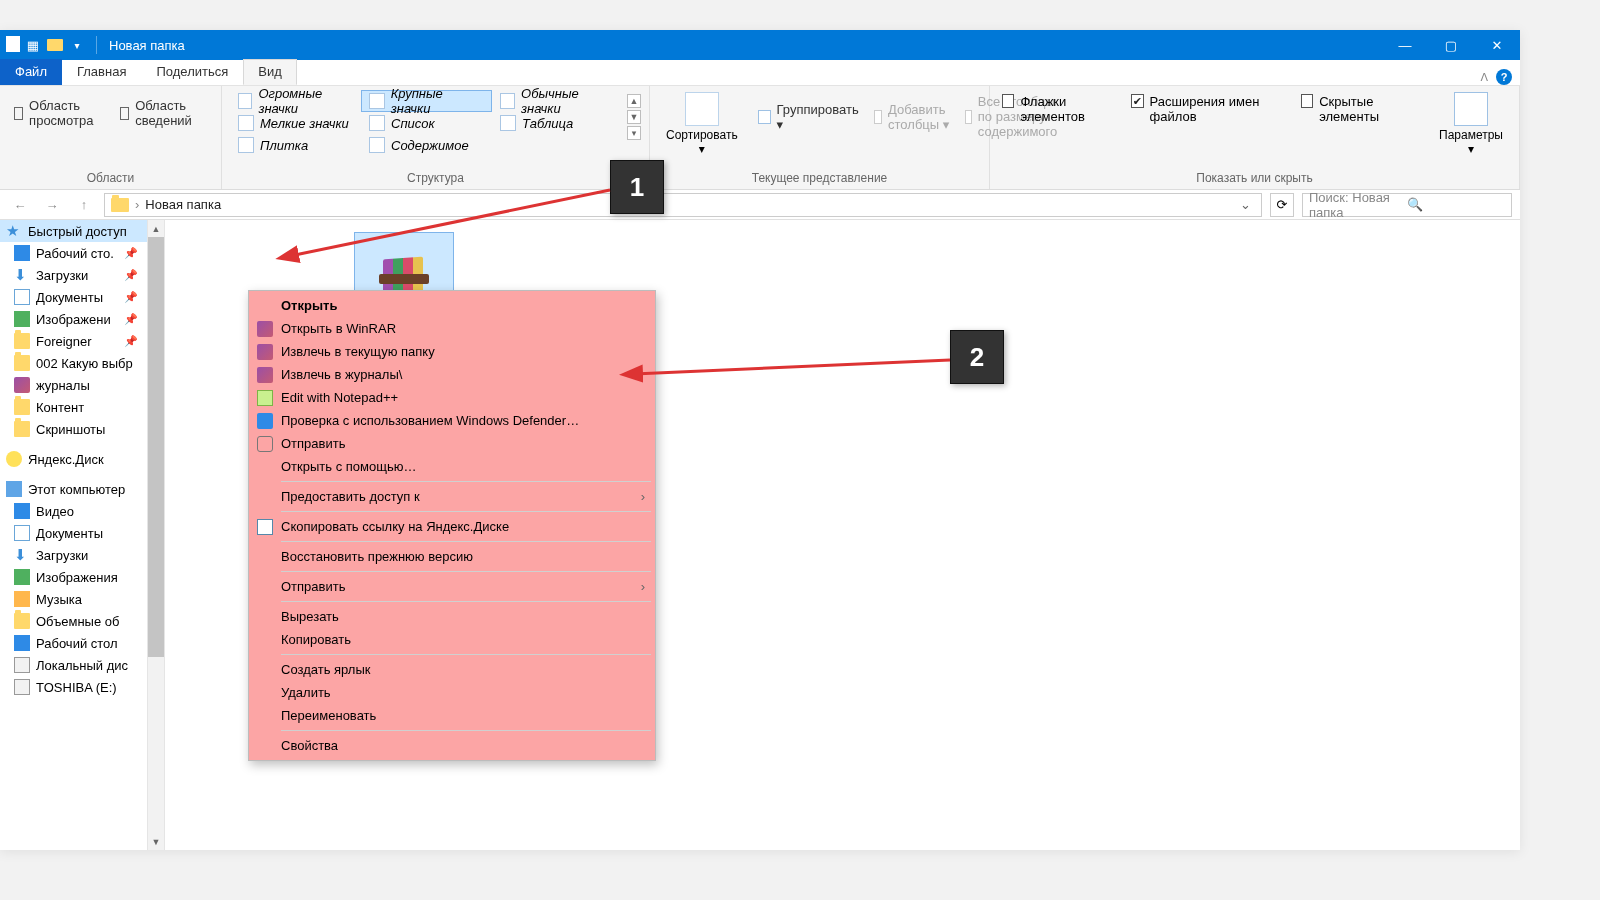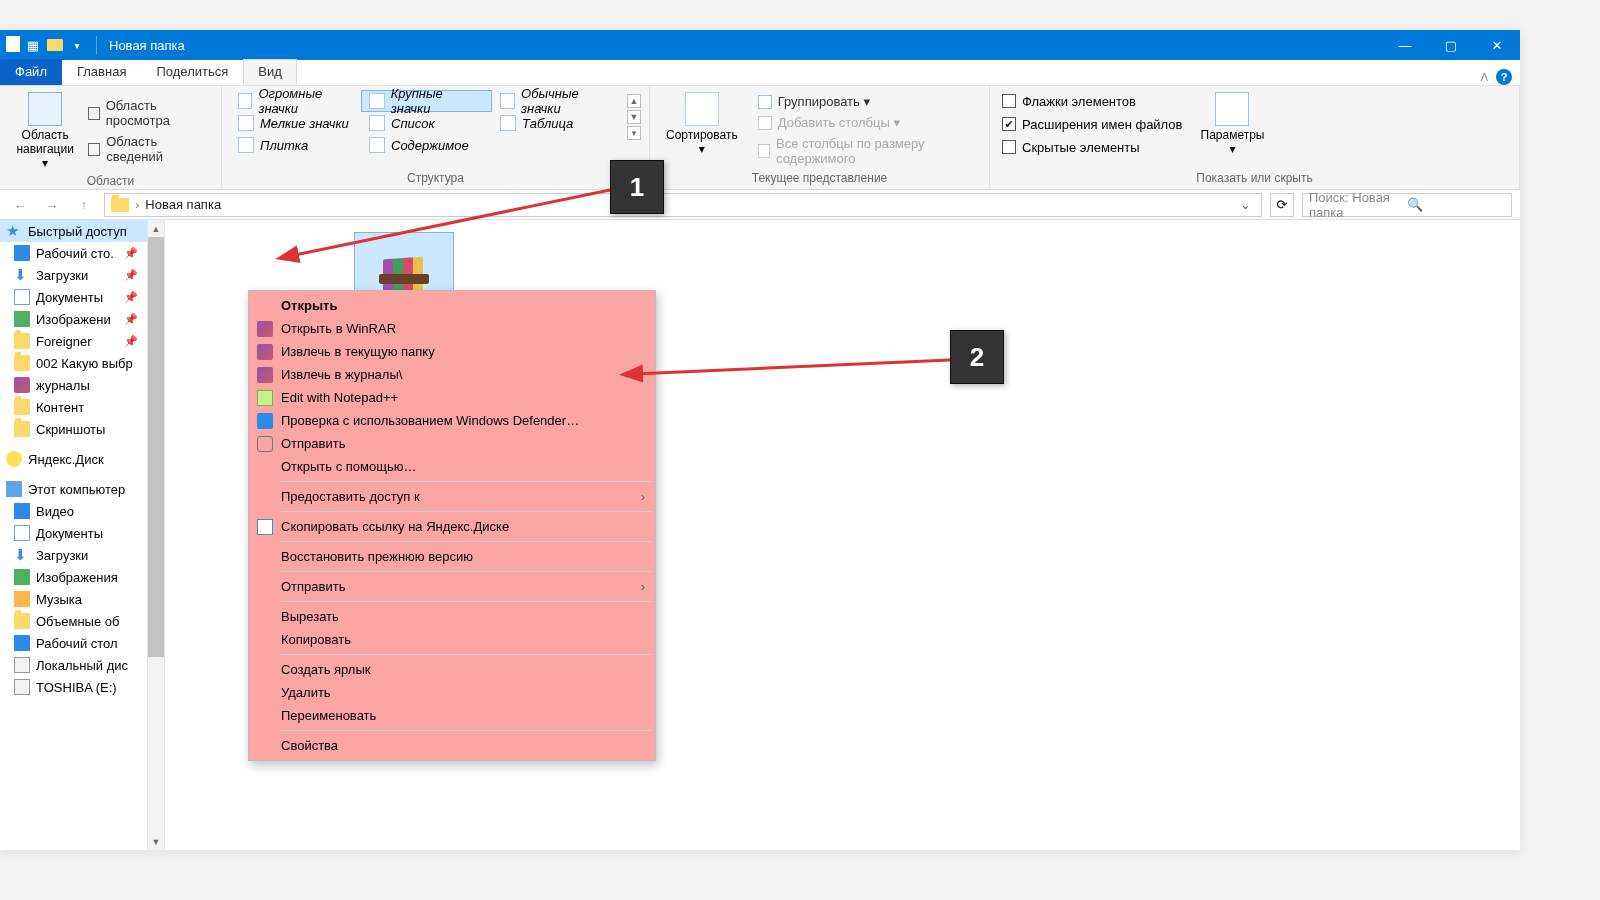--- a/index.html
+++ b/index.html
@@ -21,21 +21,21 @@
 .helpcircle { width:16px;height:16px;border-radius:50%;background:#0078d7;color:#fff;font-size:11px;display:flex;align-items:center;justify-content:center;font-weight:bold; }
 .ribbon { height:104px; background:#f5f5f5; border-bottom:1px solid #dcdcdc; display:flex; }
 .rgroup { border-right:1px solid #e0e0e0; display:flex; flex-direction:column; }
 .rgroup .body { flex:1; display:flex; align-items:flex-start; padding:4px 8px 0; }
 .rgroup .label { text-align:center; font-size:12px; color:#666; padding:2px 0 4px; }
 .bigbtn { display:flex; flex-direction:column; align-items:center; justify-content:center; padding:2px 8px; cursor:pointer; }
 .bigbtn .bicon { width:34px; height:34px; border:1px solid #82b1e8; background:#e9f2fb; margin-bottom:2px; }
 .bigbtn .blab { font-size:12px; text-align:center; line-height:14px; }
 .toggle { display:flex; align-items:center; gap:6px; padding:2px 6px; font-size:13px; color:#333; cursor:pointer; }
 .toggle .cb { width:13px;height:13px;border:1px solid #666; }
-.vcol { display:flex; flex-direction:column; gap:2px; }
+.vcol { display:flex; flex-direction:row; gap:2px; }
 .layoutitem { display:flex; align-items:center; gap:6px; padding:1px 8px; font-size:13px; cursor:pointer;font-style:italic; }
 .layoutitem.sel { background:#cce8ff; border:1px solid #7eb4ea; padding:0 7px; }
 .layoutitem .licon { width:16px;height:16px;background:#fff;border:1px solid #aac6e3; }
 .spinner { display:flex; flex-direction:column; gap:2px; margin-left:4px; padding-top:4px; }
 .spinner div { width:14px;height:14px;border:1px solid #bdbdbd;background:#fff;display:flex;align-items:center;justify-content:center;font-size:9px;color:#666;cursor:pointer; }
 .chkline { display:flex; gap:6px; font-size:13px; padding:2px 4px; }
 .chk { width:14px;height:14px;border:1px solid #555;background:#fff;display:flex;align-items:center;justify-content:center; }
 .chk.on::after { content:"✔"; font-size:11px; color:#222; }
 .toggle.disabled, .chkline.disabled { color:#aaa; }
 .pathbar { height:30px; border-bottom:1px solid #e0e0e0; display:flex; align-items:center; padding:0 8px; gap:8px; }
@@ -124,25 +124,20 @@
     <div class="endctrls">
       <span style="color:#888;font-size:11px;">ᐱ</span>
       <span class="helpcircle">?</span>
     </div>
   </div>
 
   <div class="ribbon">
 
     <div class="rgroup" style="width:222px;">
       <div class="body">
-        <div class="bigbtn">
-          <div class="bicon"></div>
-          <div class="blab" style="white-space:pre-line;">Область
-навигации ▾</div>
-        </div>
         <div class="vcol" style="padding-top:6px;">
           <div class="toggle">
                 <span class="cb"></span>
                 <span>Область просмотра</span>
               </div>
           <div class="toggle">
                 <span class="cb"></span>
                 <span>Область сведений</span>
               </div>
         </div>

